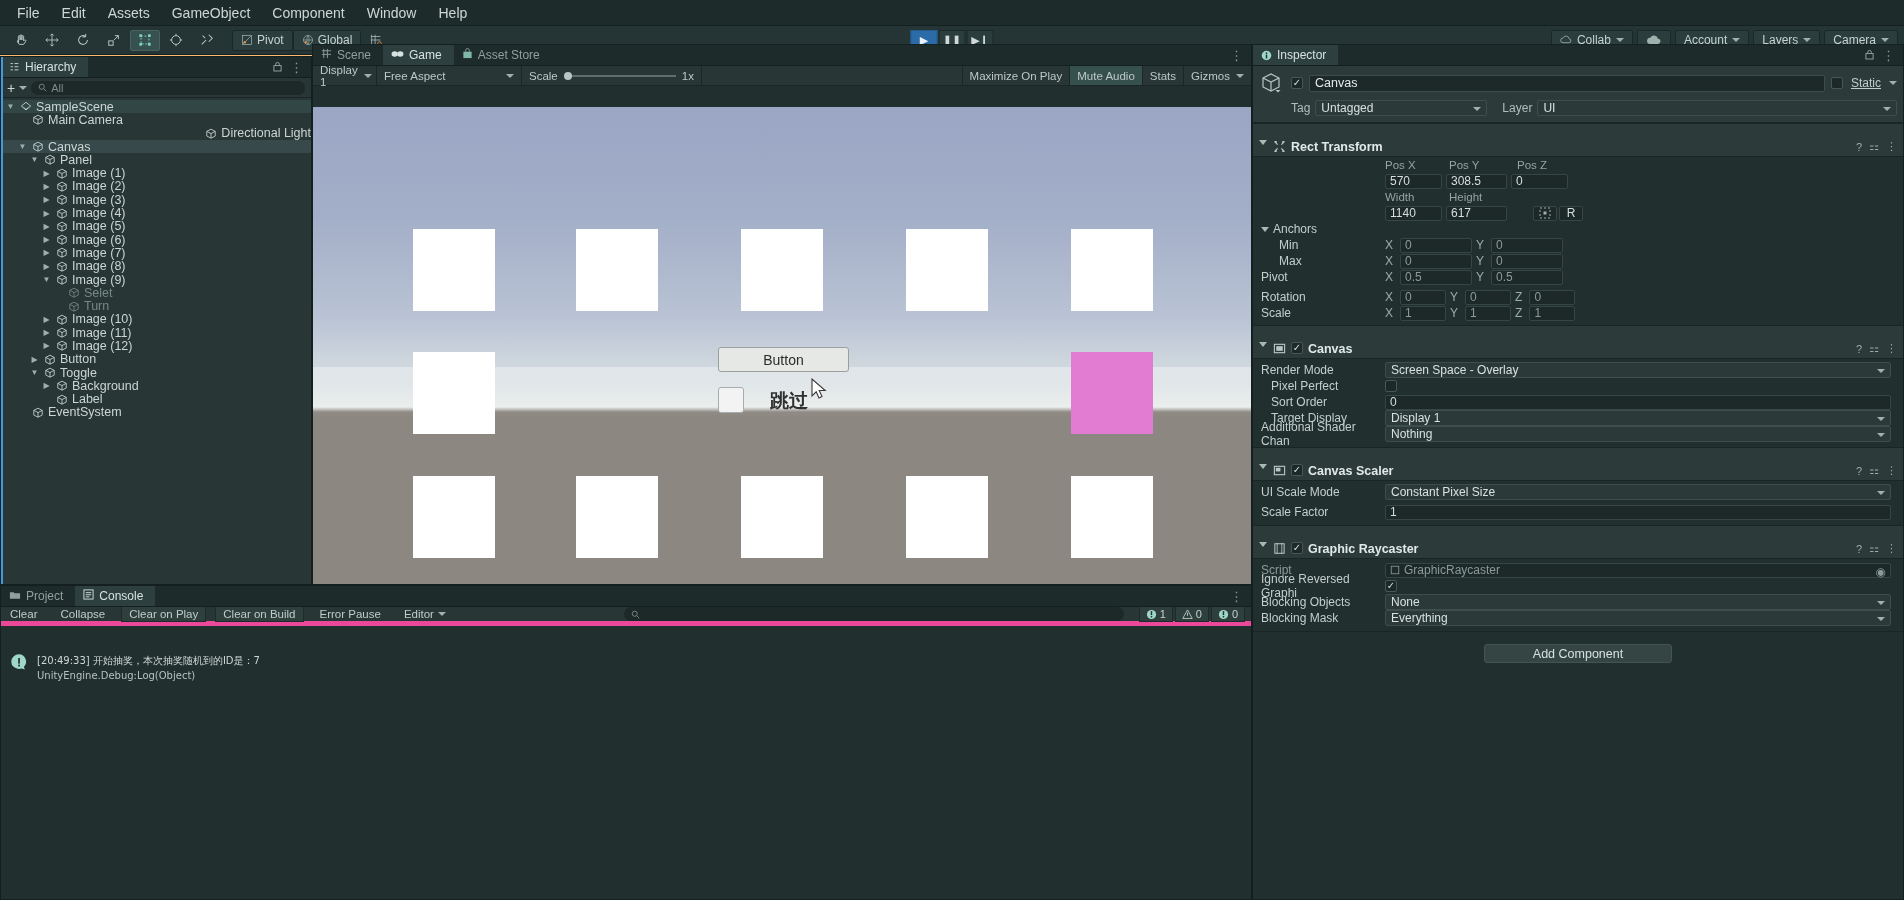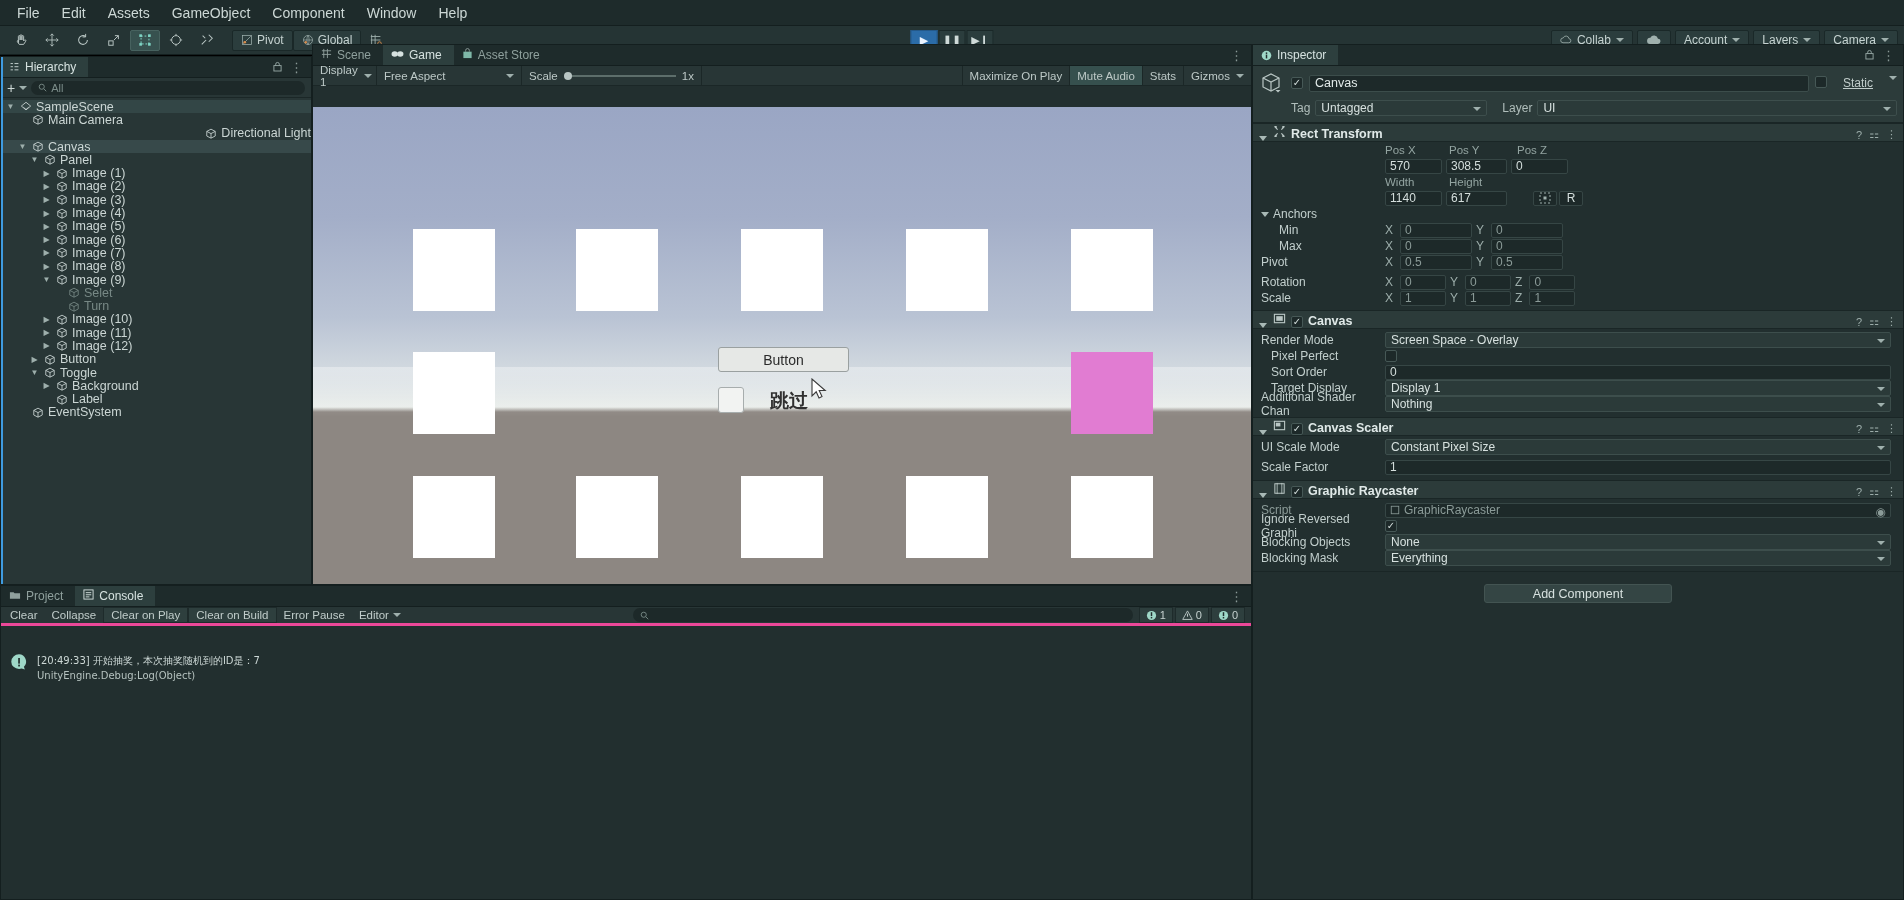--- a/index.html
+++ b/index.html
@@ -4,21 +4,21 @@
 <style>
   * { box-sizing: border-box; margin: 0; padding: 0; }
   html, body {
     width: 1904px; height: 900px;
     background: #383838;
     font-family: "Liberation Sans", sans-serif;
     font-size: 13px;
     color: #c4c4c4;
     overflow: hidden;
   }
-  .app { position: relative; width: 1904px; height: 680px; background: #000000; }
+  .app { position: relative; width: 1904px; height: 680px; background: #fdba74; }
 
   
   .menubar {
     height: 26px; background: #1e2b2b; display: flex; align-items: center;
     padding-left: 6px; border-bottom: 1px solid #141f1f;
   }
   .menubar .mi { padding: 2px 11px; color: #cdd8d6; font-size: 14px; line-height: 18px; }
 
   
   .toolbar {
@@ -123,31 +123,31 @@
   .insp-head { background: #2c3b3a; padding: 5px 6px 6px 6px; border-bottom: 1px solid #1a2626; }
   .insp-row1 { display: flex; align-items: center; gap: 6px; }
   .obj-icon { width: 26px; height: 24px; flex: 0 0 26px; }
   .chk { width: 12px; height: 12px; background: #1d2929; border: 1px solid #465856; border-radius: 2px;
          display: flex; align-items: center; justify-content: center; flex: 0 0 12px; }
   .chk.on::after { content: "✓"; color: #d4dedd; font-size: 10px; line-height: 10px; }
   .namefield {
     flex: 1; height: 17px; background: #1d2929; border: 1px solid #3c4d4b; border-radius: 2px;
     display: flex; align-items: center; padding: 0 5px; color: #e2eae9; font-size: 12.5px;
   }
-  .static-wrap { display: flex; align-items: flex-start; gap: 16px; color: #c0cccA; font-size: 12px; text-decoration: underline; }
+  .static-wrap { display: flex; align-items: center; gap: 8px; color: #c0cccA; font-size: 12px; text-decoration: underline; }
   .insp-row2 { display: flex; align-items: center; gap: 5px; margin-top: 5px; padding-left: 32px; }
   .lbl-sm { color: #b0bebb; font-size: 12px; }
   .dropdown {
     height: 16px; background: #2b3a39; border: 1px solid #3d4e4c; border-radius: 2px;
     display: flex; align-items: center; padding: 0 5px; color: #d7e1df; font-size: 12px; position: relative;
   }
   .dropdown .dd-caret { position: absolute; right: 5px; top: 6px; }
   .comp-header {
-    height: 19px; background: #2c3b3a; display: flex; align-items: flex-end; gap: 5px;
-    padding: 0 6px; border-top: 1px solid #1a2626; border-bottom: 1px solid #1a2626;
+    height: 19px; background: #2c3b3a; display: flex; align-items: flex-start; gap: 5px;
+    padding: 16px 6px; border-top: 1px solid #1a2626; border-bottom: 1px solid #1a2626;
   }
   .comp-title { font-size: 12.5px; color: #e0e9e8; font-weight: bold; }
   .comp-actions { margin-left: auto; display: flex; align-items: center; gap: 7px; color: #9cadaa; font-size: 11px; }
   .foldout { width: 0; height: 0; border-left: 4px solid transparent; border-right: 4px solid transparent;
              border-top: 5px solid #a9b9b6; margin-right: 1px; }
   .help-note { background: #2a3837; border: 1px solid #394948; color: #9fb0ad; font-size: 11px;
                margin: 4px 6px 3px 6px; padding: 2px 5px; }
   .frow { display: flex; align-items: center; height: 16px; padding: 0 6px 0 8px; gap: 4px; }
   .frow .flabel { width: 120px; color: #c2cfcd; font-size: 12px; flex: 0 0 120px; }
   .fbox {
@@ -160,22 +160,22 @@
   .add-comp {
     width: 188px; height: 19px; margin: 12px auto 0 auto; background: #344544;
     border: 1px solid #435452; border-radius: 3px; display: flex; align-items: center;
     justify-content: center; color: #d7e1df; font-size: 12.5px;
   }
   .sep { height: 1px; background: #1a2626; margin: 5px 0; }
 
   
   #console { left: 0; top: 585px; width: 1252px; height: 315px; background: #222f2f; }
   .con-toolbar {
-    height: 19px; background: #283636; display: flex; align-items: center; gap: 0;
-    border-bottom: 3px solid #ec4899; font-size: 11.5px; padding-left: 2px;
+    height: 19px; background: #283636; display: flex; align-items: center; gap: 9px;
+    border-bottom: 5px solid #ec4899; font-size: 11.5px; padding-left: 2px;
   }
   .con-btn { padding: 0 7px; height: 16px; display: flex; align-items: center; color: #c0cccA; }
   .con-btn.boxed { background: #2e3f3e; border: 1px solid #1e2b2b; }
   .con-search {
     margin-left: auto; width: 500px; height: 14px; background: #1d2929; border-radius: 7px;
     display: flex; align-items: center; padding: 0 7px; color: #7b8c89; font-size: 11px; margin-right: 6px;
   }
   .con-counts { display: flex; align-items: center; gap: 2px; margin-right: 6px; }
   .cnt { display: flex; align-items: center; gap: 3px; padding: 0 6px; height: 16px;
          background: #2e3f3e; border: 1px solid #1e2b2b; color: #c6d2d0; font-size: 11px; }

